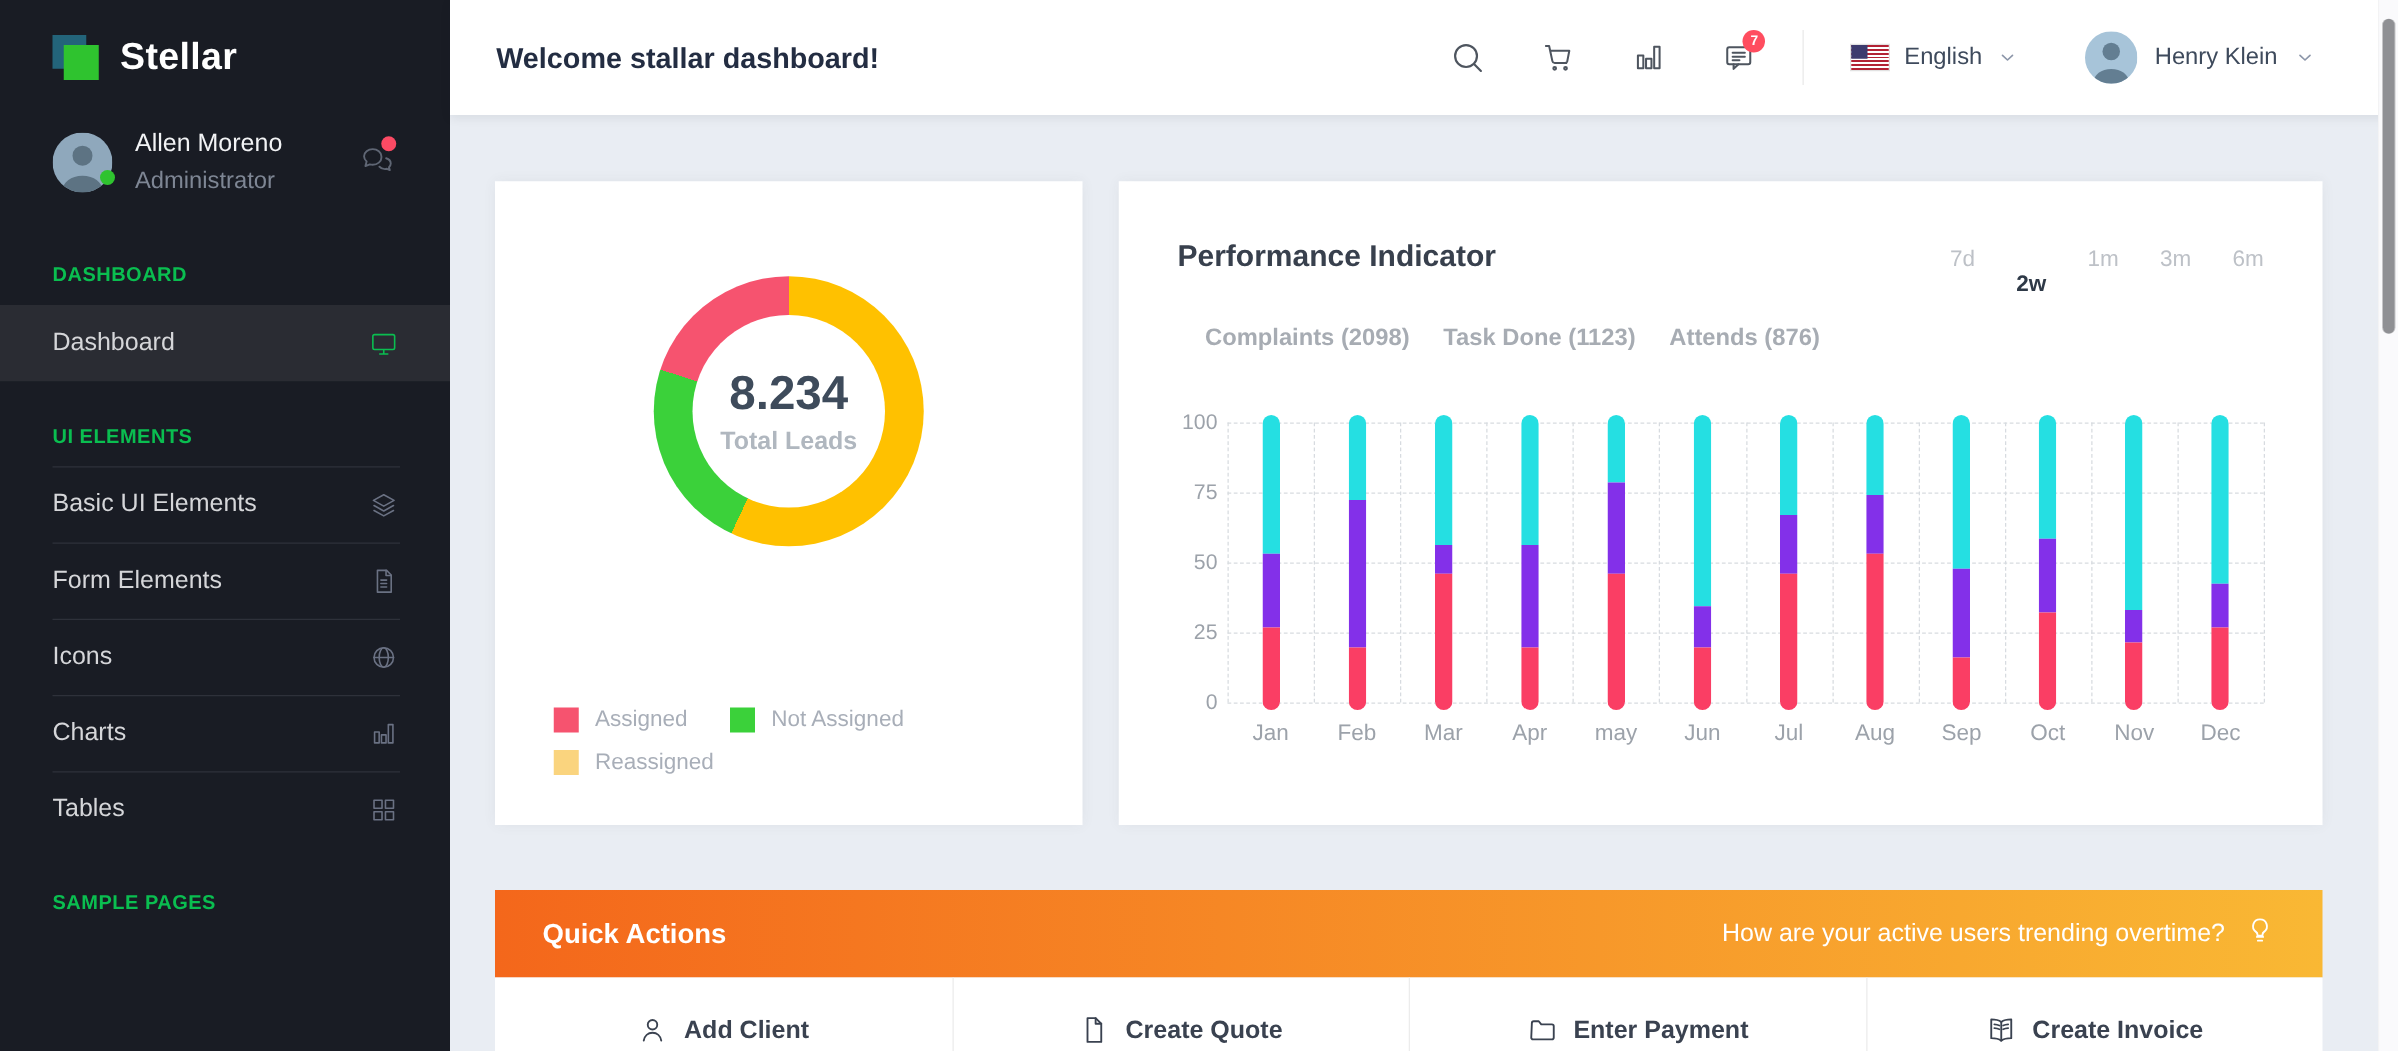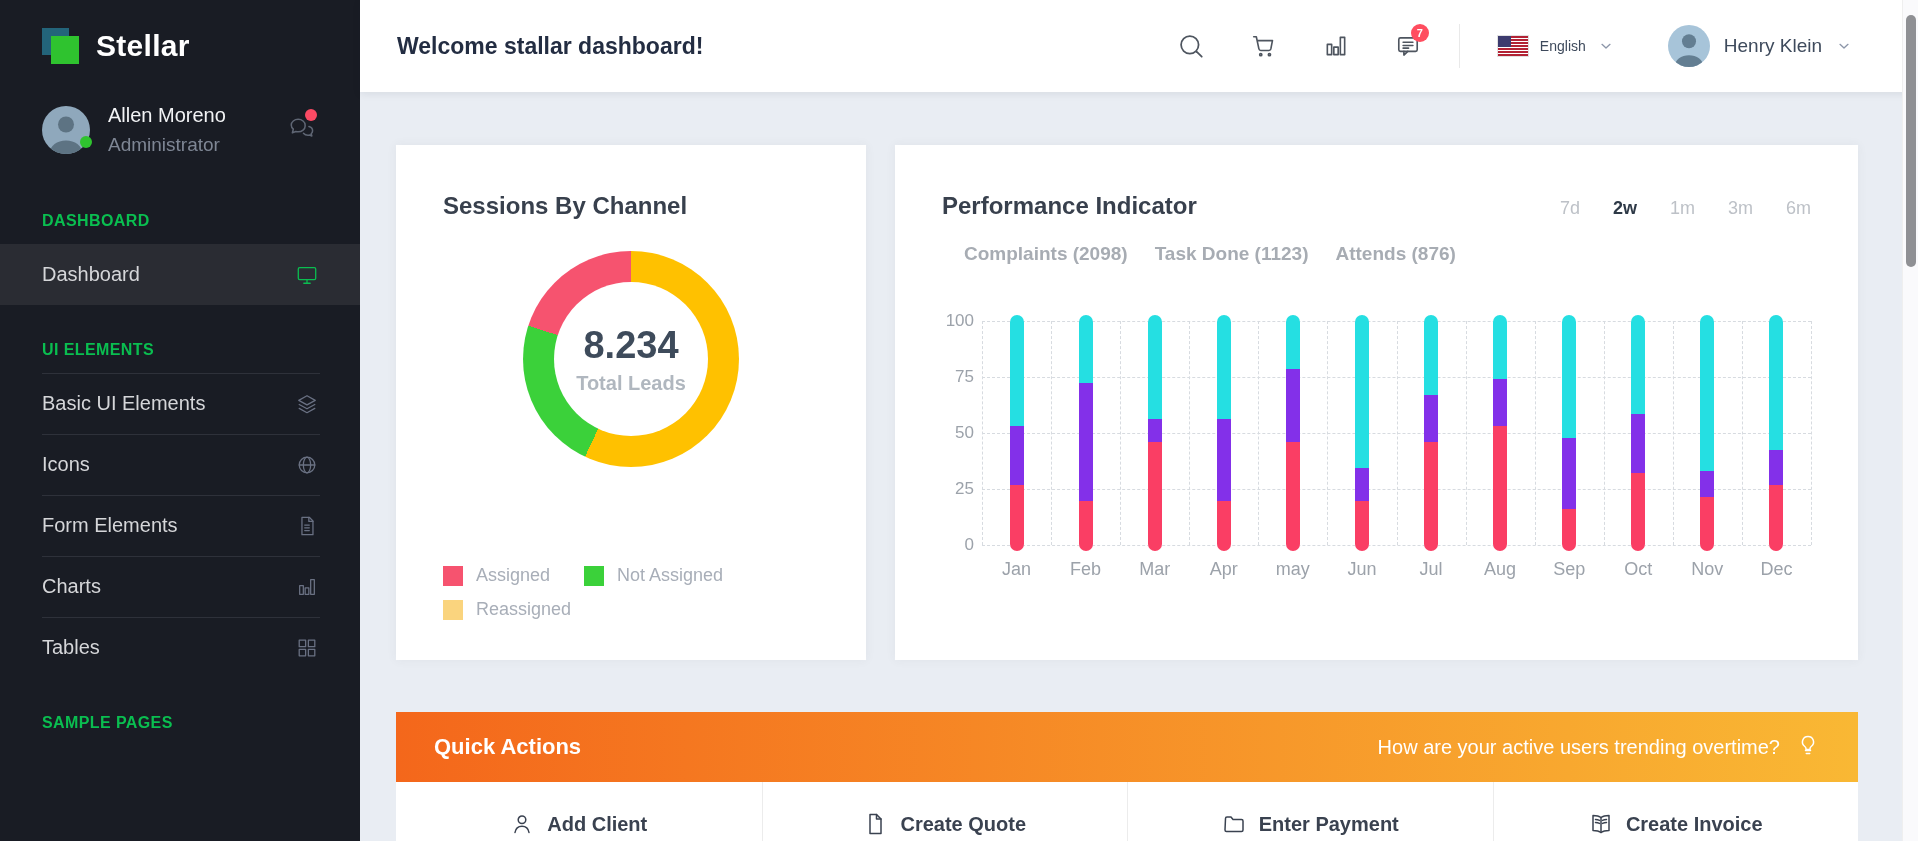--- a/index.html
+++ b/index.html
@@ -44,21 +44,21 @@
   .welcome { font-size:23px; color:#232D42; font-weight:600; }
   .nav-icons { display:flex; align-items:center; gap:46px; margin-left:auto; }
   .icon-btn { display:flex; position:relative; color:#4E555F; cursor:pointer; }
   .badge { position:absolute; top:-9px; right:-8px; min-width:18px; height:18px; padding:0 4px; border-radius:9px;
            background:#FF4D5F; color:#fff; font-size:11px; font-weight:bold; display:flex; align-items:center; justify-content:center; }
   .v-divider { width:1px; height:44px; background:#E9E9E9; margin:0 38px; }
   .lang { display:flex; align-items:center; gap:12px; cursor:pointer; }
   .flag { width:30px; height:20px; position:relative; flex-shrink:0;
           background:repeating-linear-gradient(180deg,#B22234 0 1.54px,#FFFFFF 1.54px 3.08px); box-shadow:0 0 0 1px #E2E2E2; }
   .flag::after { content:""; position:absolute; left:0; top:0; width:13px; height:10.8px; background:#3C3B6E; }
-  .lang-label { font-size:14px; color:#3E4A5C; }
+  .lang-label { font-size:19px; color:#3E4A5C; }
   .chev { display:flex; color:#8C96A9; }
   .user { display:flex; align-items:center; gap:14px; margin-left:54px; cursor:pointer; }
   .user .avatar { width:42px; height:42px; border-radius:50%; overflow:hidden; }
   .user-name { font-size:19px; color:#3E4A5C; }
 
   .content { flex:1; padding:53px 60px 0 36px; overflow:hidden; }
   .cards-row { display:flex; gap:29px; }
   .card { background:#FFFFFF; box-shadow:0 0 10px rgba(63,63,68,.06); }
 
   
@@ -73,21 +73,21 @@
   .legend { margin-top:auto; display:flex; flex-wrap:wrap; column-gap:34px; row-gap:13px; }
   .legend-item { display:flex; align-items:center; }
   .swatch { width:20px; height:20px; margin-right:13px; flex-shrink:0; }
   .legend-label { font-size:18px; color:#A8AEB8; font-weight:500; }
 
   
   .perf-card { flex:1; height:515px; padding:46px 47px; display:flex; flex-direction:column; }
   .perf-head { display:flex; align-items:baseline; }
   .filters { margin-left:auto; display:flex; gap:33px; }
   .filter { font-size:18px; color:#BDC1C7; cursor:pointer; }
-  .filter.active { color:#2E3947; font-weight:bold; }
+  .filter.active { color:#2E3947; font-weight:bold;margin-top:20px; }
   .series-labels { display:flex; gap:27px; margin-top:22px; padding-left:22px; }
   .series-label { font-size:19px; font-weight:bold; color:#A7ACB3; }
   .chart { display:flex; margin-top:56px; }
   .y-labels { width:40px; position:relative; height:224px; flex-shrink:0; }
   .y-label { position:absolute; right:8px; transform:translateY(-50%); font-size:17px; color:#9CA2AA; }
   .plot-wrap { flex:1; min-width:0; }
   .plot { position:relative; height:224px; }
   .grid-h { position:absolute; left:0; right:0; border-top:1px dashed #D7DBE0; }
   .grid-v { position:absolute; top:0; bottom:0; border-left:1px dashed #D7DBE0; }
   .bar { position:absolute; top:-6px; bottom:-6px; width:14px; transform:translateX(-50%);
@@ -161,36 +161,36 @@
         <span>Basic UI Elements</span>
         <span class="icon">
           <svg width="22" height="22" viewBox="0 0 24 24" fill="none" stroke="currentColor" stroke-width="1.4" stroke-linecap="round" stroke-linejoin="round">
             <path d="M12 3l9 5-9 5-9-5 9-5z"></path>
             <path d="M3.5 12.5l8.5 4.7 8.5-4.7"></path>
             <path d="M3.5 16.8l8.5 4.7 8.5-4.7"></path>
           </svg>
         </span>
       </div>
       <div class="nav-item bordered">
+        <span>Form Elements</span>
+        <span class="icon">
+          <svg width="22" height="22" viewBox="0 0 24 24" fill="none" stroke="currentColor" stroke-width="1.4" stroke-linecap="round" stroke-linejoin="round">
+            <path d="M6.5 2.5h8l4 4v15h-12z"></path>
+            <path d="M14 2.5V7h4.5"></path>
+            <path d="M9.5 11h5M9.5 14h5M9.5 17h5"></path>
+          </svg>
+        </span>
+      </div>
+      <div class="nav-item bordered">
         <span>Icons</span>
         <span class="icon">
           <svg width="22" height="22" viewBox="0 0 24 24" fill="none" stroke="currentColor" stroke-width="1.4" stroke-linecap="round" stroke-linejoin="round">
             <circle cx="12" cy="12" r="8.5"></circle>
             <path d="M3.5 12h17"></path>
             <ellipse cx="12" cy="12" rx="4" ry="8.5"></ellipse>
-          </svg>
-        </span>
-      </div>
-      <div class="nav-item bordered">
-        <span>Form Elements</span>
-        <span class="icon">
-          <svg width="22" height="22" viewBox="0 0 24 24" fill="none" stroke="currentColor" stroke-width="1.4" stroke-linecap="round" stroke-linejoin="round">
-            <path d="M6.5 2.5h8l4 4v15h-12z"></path>
-            <path d="M14 2.5V7h4.5"></path>
-            <path d="M9.5 11h5M9.5 14h5M9.5 17h5"></path>
           </svg>
         </span>
       </div>
       <div class="nav-item bordered">
         <span>Charts</span>
         <span class="icon">
           <svg width="22" height="22" viewBox="0 0 24 24" fill="none" stroke="currentColor" stroke-width="1.4" stroke-linecap="round" stroke-linejoin="round">
             <rect x="4" y="10.5" width="4" height="9.5"></rect>
             <rect x="10" y="13" width="4" height="7"></rect>
             <rect x="16" y="4" width="4" height="16"></rect>
@@ -268,21 +268,20 @@
             <path d="M6 9.5l6 5.5 6-5.5"></path>
           </svg>
         </span>
     </div>
   </header>
 
   <div class="content">
     <div class="cards-row">
 
       <section class="card sessions-card">
-        <h2 class="card-title">Sessions By Channel</h2>
         <div class="donut-wrap">
           <div class="donut" id="donut" style="background: conic-gradient(rgb(255, 193, 0) 0%, rgb(255, 193, 0) 57%, rgb(59, 209, 58) 57%, rgb(59, 209, 58) 80%, rgb(246, 83, 111) 80%, rgb(246, 83, 111) 100%);">
             <div class="donut-hole">
               <div class="donut-value">8.234</div>
               <div class="donut-label">Total Leads</div>
             </div>
           </div>
         </div>
         <ul class="legend" id="donut-legend">
             <li class="legend-item">

